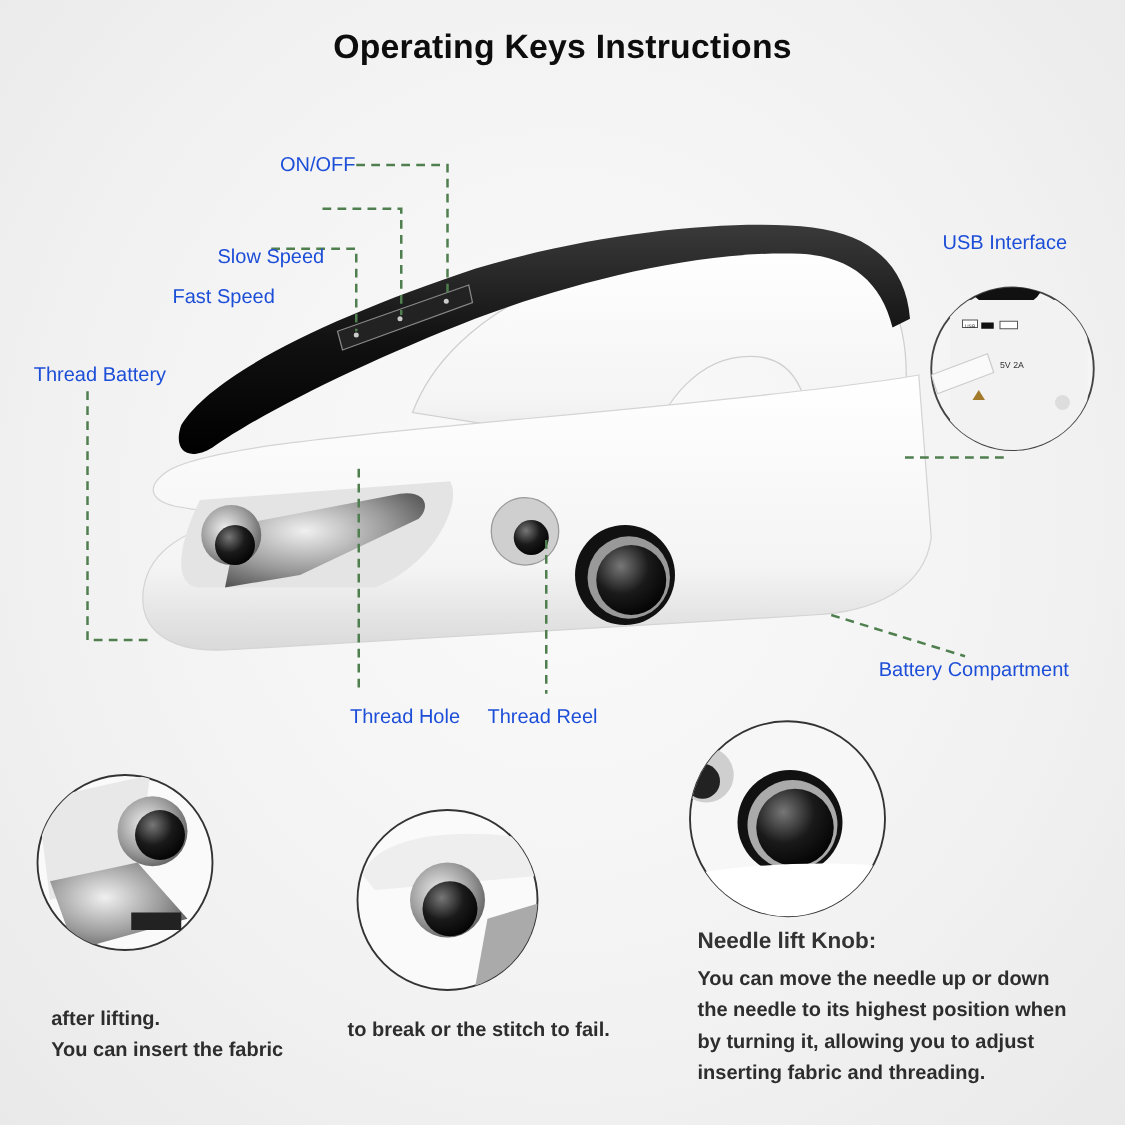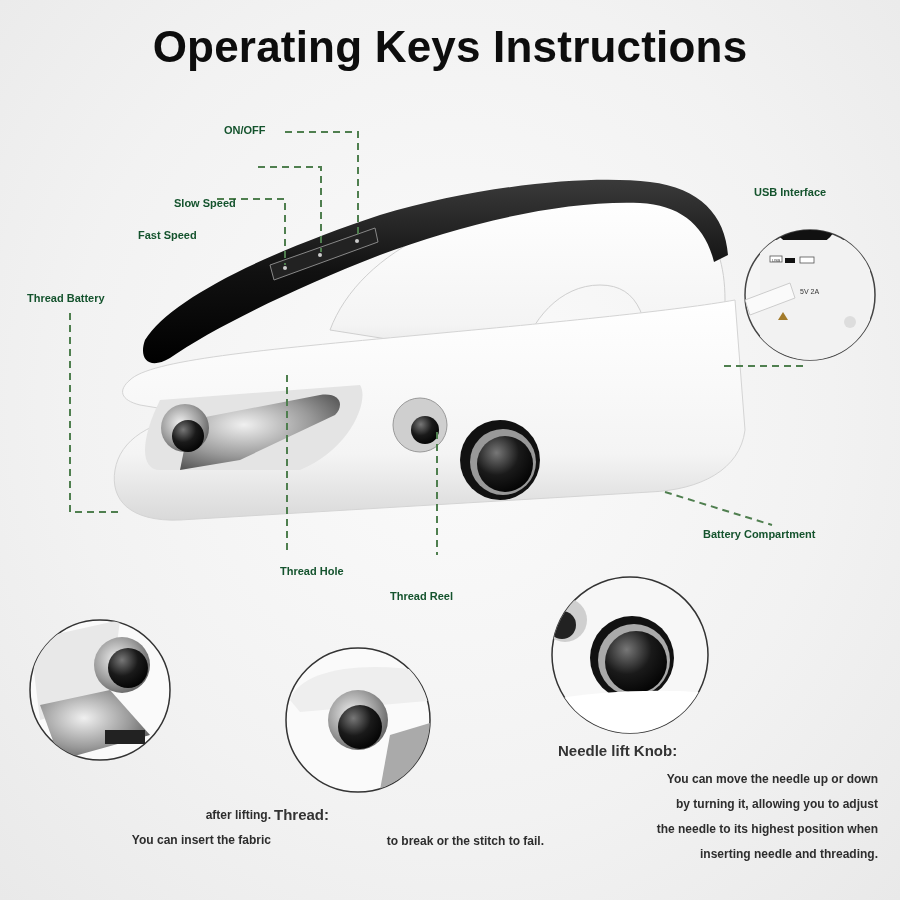--- a/index.html
+++ b/index.html
@@ -1,25 +1,25 @@
 <!DOCTYPE html>
 <html><head>
 <meta charset="utf-8">
 <style>
   html,body{margin:0;padding:0;}
   body{width:900px;height:900px;overflow:hidden;position:relative;
     background:radial-gradient(ellipse at 50% 45%, #fbfbfb 0%, #f2f2f2 60%, #e9e9e9 100%);
     font-family:"Liberation Sans", sans-serif;color:#2a2a2a;}
   .abs{position:absolute;}
-  .title{left:0;width:900px;top:22px;text-align:center;font-size:44px;font-weight:bold;color:#0d0d0d;letter-spacing:0.2px;}
-  .lbl{font-size:11px;font-weight:bold;color:#14532d;white-space:nowrap;}
+  .title{left:0;width:900px;top:22px;text-align:center;font-size:27px;font-weight:bold;color:#0d0d0d;letter-spacing:0.2px;}
+  .lbl{font-size:16px;font-weight:normal;color:#1d4ed8;white-space:nowrap;}
   .lbl-serif{font-family:"Liberation Sans", sans-serif;margin-top:38px;}
   svg.overlay{position:absolute;left:0;top:0;}
-  .h2{font-size:15px;font-weight:bold;color:#333;}
-  .body{font-size:12px;font-weight:bold;color:#2d2d2d;line-height:25px;text-align:right;}
+  .h2{font-size:18px;font-weight:bold;color:#333;}
+  .body{font-size:16px;font-weight:bold;color:#2d2d2d;line-height:25px;}
 </style>
 </head>
 <body>
 
 <div class="abs title">Operating Keys Instructions</div>
 
 <svg class="overlay" width="900" height="900">
   <defs>
     <linearGradient id="bodyG" x1="0" y1="0" x2="0" y2="1">
       <stop offset="0" stop-color="#ffffff"></stop>
@@ -143,38 +143,37 @@
     </g>
   </g>
 </svg>
 
 <div class="abs lbl" style="left:224px;top:124px;">ON/OFF</div>
 <div class="abs lbl lbl-serif" style="left:174px;top:159px;">Slow Speed</div>
 <div class="abs lbl lbl-serif" style="left:138px;top:191px;">Fast Speed</div>
 <div class="abs lbl" style="left:754px;top:186px;">USB Interface</div>
 <div class="abs lbl" style="left:27px;top:292px;">Thread Battery</div>
 <div class="abs lbl" style="left:280px;top:565px;">Thread Hole</div>
-<div class="abs lbl" style="left:390px;top:590px;">Thread Reel</div>
+<div class="abs lbl" style="left:390px;top:565px;">Thread Reel</div>
 <div class="abs lbl" style="left:703px;top:528px;">Battery Compartment</div>
 
 <div class="abs" style="left:41px;top:795px;width:230px;">
   <div class="body" style="margin-top:8px;">
     <div>after lifting.</div>
     <div>You can insert the fabric</div>
   </div>
 </div>
 
 <div class="abs" style="left:274px;top:806px;width:270px;">
-  <div class="h2">Thread:</div>
   <div class="body" style="margin-top:6px;padding-left:4px;">
     <div>to break or the stitch to fail.</div>
   </div>
 </div>
 
 <div class="abs" style="left:558px;top:742px;width:320px;">
   <div class="h2">Needle lift Knob:</div>
   <div class="body" style="margin-top:8px;">
     <div>You can move the needle up or down</div>
+    <div>the needle to its highest position when</div>
     <div>by turning it, allowing you to adjust</div>
-    <div>the needle to its highest position when</div>
-    <div>inserting needle and threading.</div>
+    <div>inserting fabric and threading.</div>
   </div>
 </div>
 
 </body></html>

